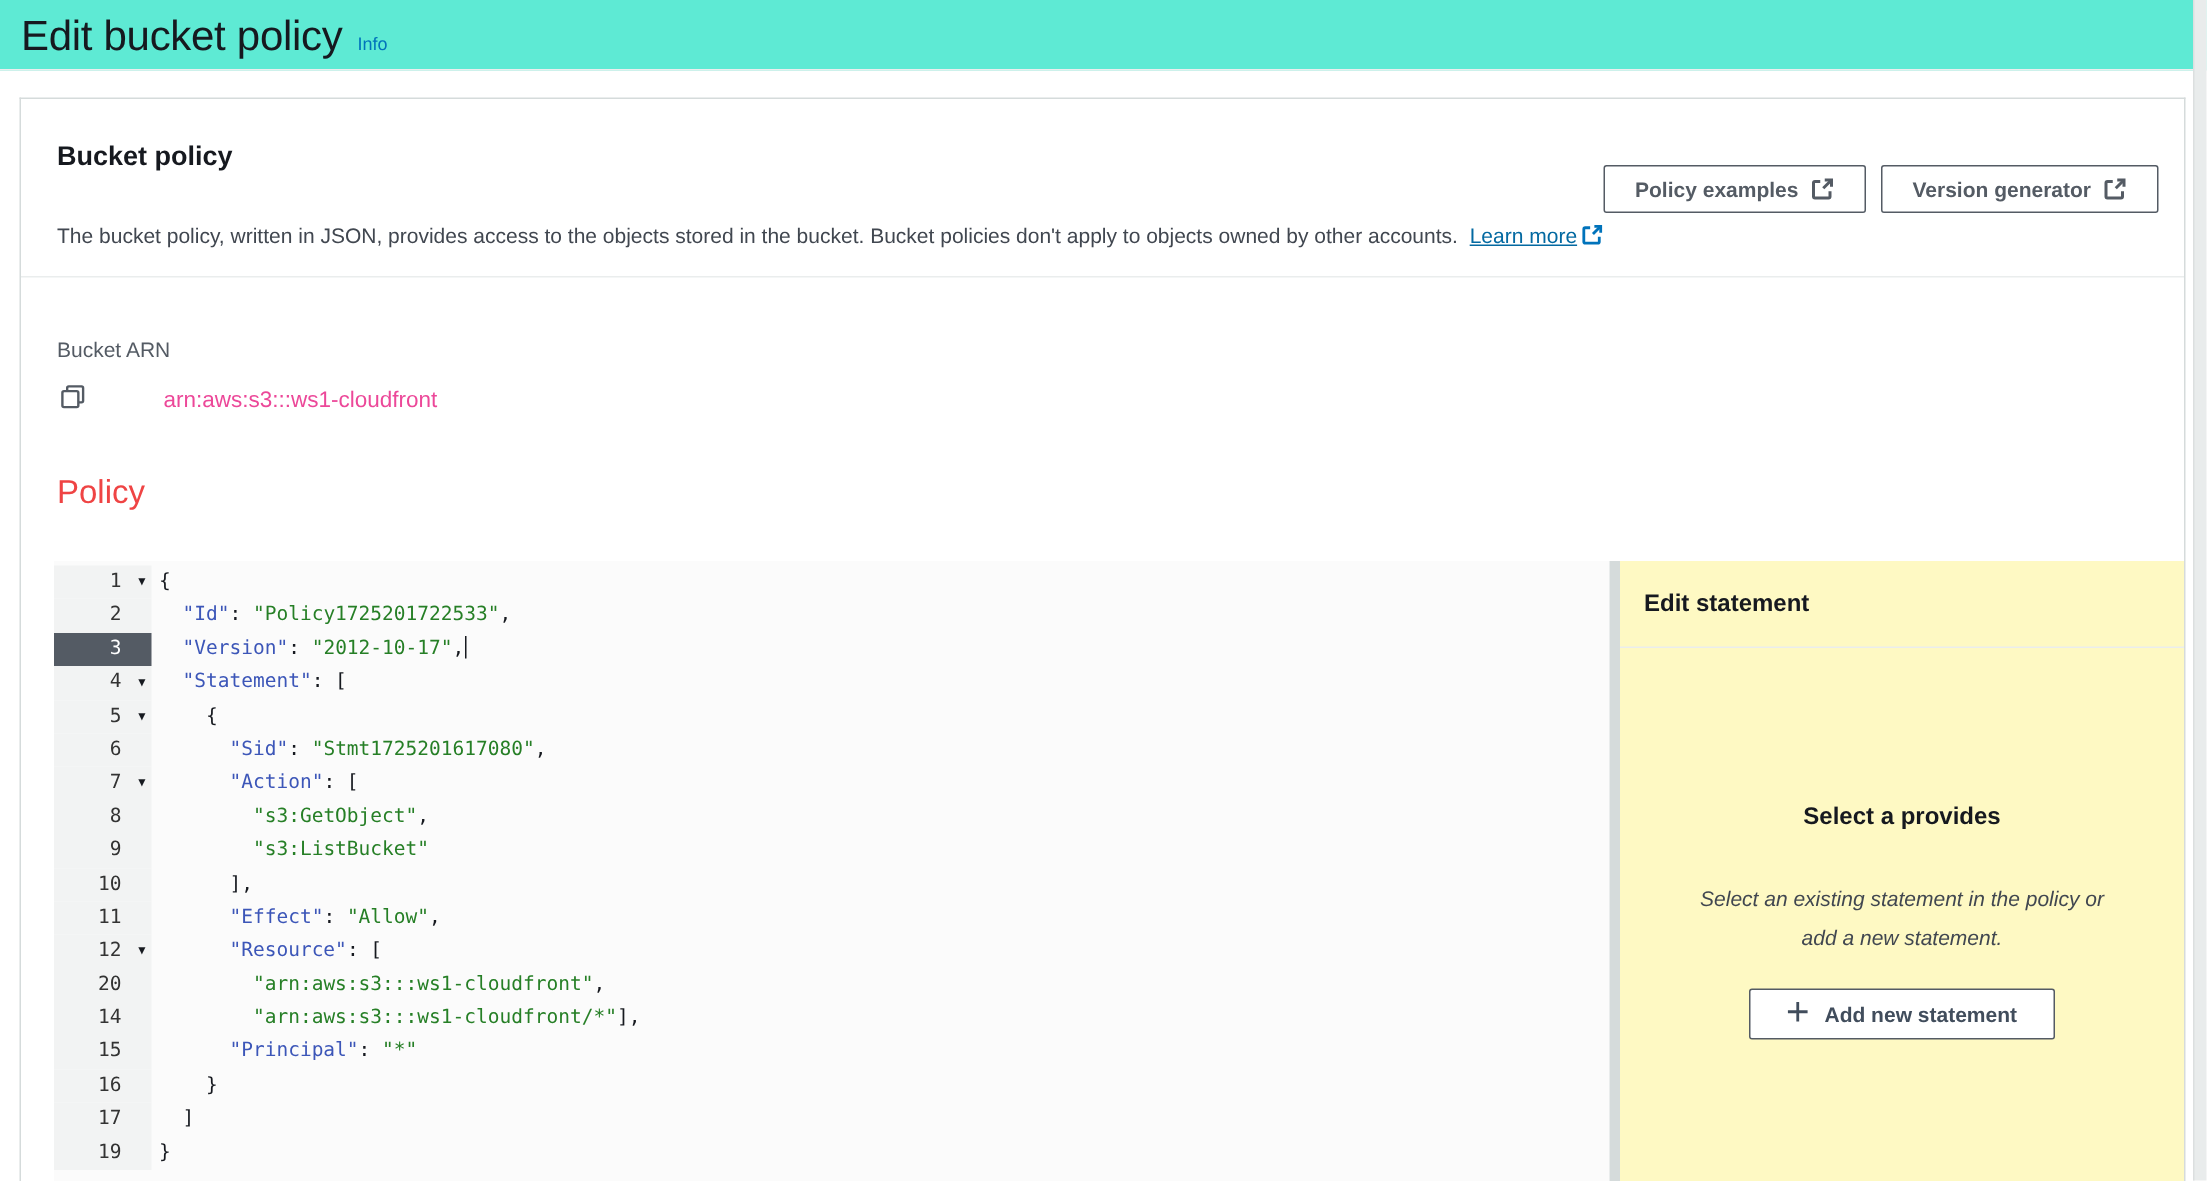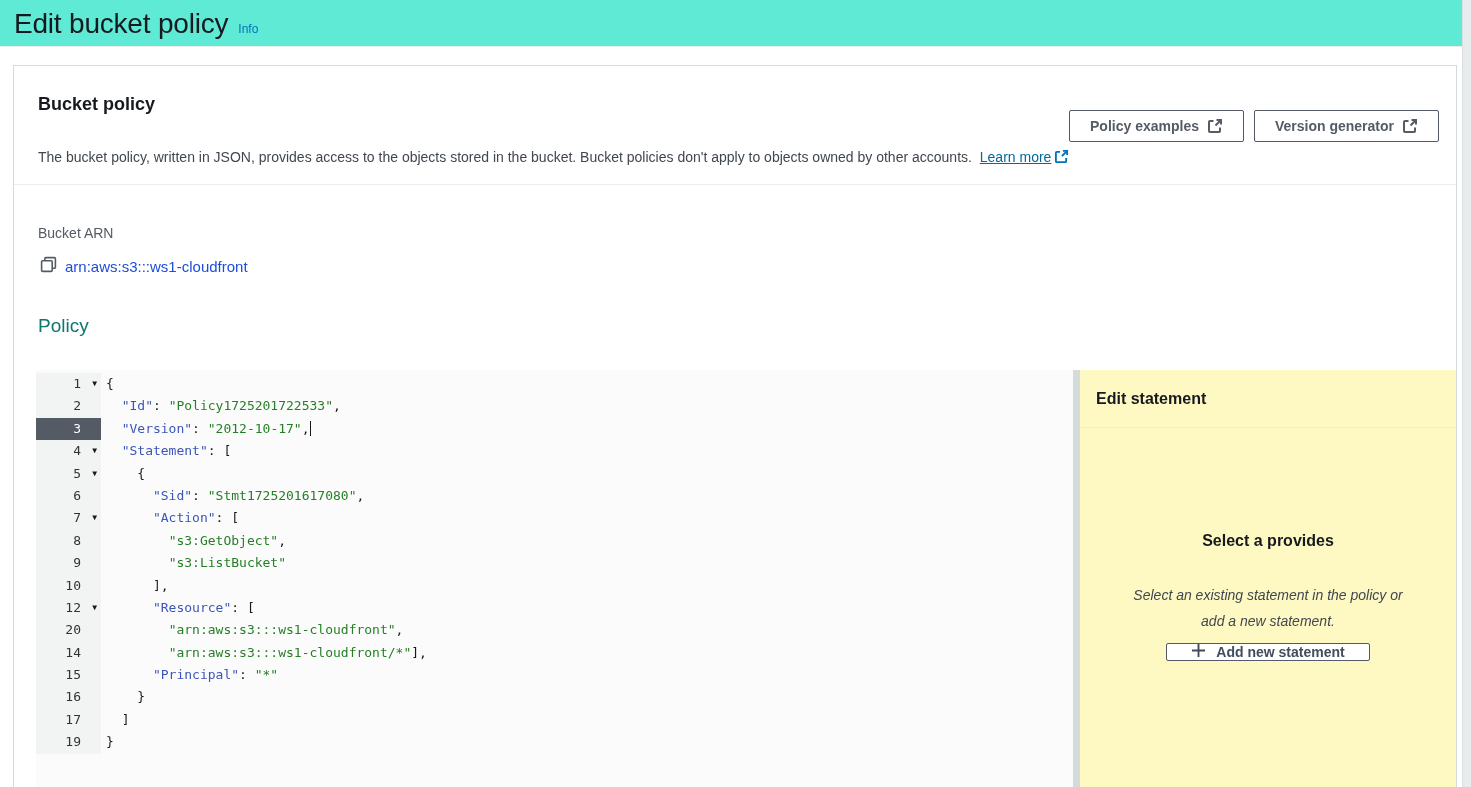--- a/index.html
+++ b/index.html
@@ -25,22 +25,22 @@
     font-family:"Liberation Sans", sans-serif; font-size:14px; font-weight:700; color:#545b64; }
   .aws-btn svg { display:block; }
   .card-desc { position:absolute; left:24px; bottom:17px; font-size:14px; color:#414750; }
   .learn-more { color:#0369a1; text-decoration:underline; cursor:pointer; margin-left:4px; }
   .ext-icon-blue { color:#0073bb; vertical-align:-2px; margin-left:3px; }
 
   
   .field-label { margin:40px 0 0 24px; font-size:14px; color:#545b64; }
   .arn-row { margin:15px 0 0 26px; display:flex; align-items:center; gap:8px; }
   .copy-btn { background:none; border:none; cursor:pointer; padding:0; display:flex; }
-  .arn-value { font-size:15px; color:#1d4ed8; }
-  .policy-title { margin:39px 0 0 24px; font-size:19px; font-weight:400; color:#0f766e; }
+  .arn-value { font-size:15px; color:#ec4899;margin-left:44px; }
+  .policy-title { margin:39px 0 0 24px; font-size:22px; font-weight:400; color:#ef4444; }
 
   
   .editor-row { margin:33px 0 0 0; padding-left:22px; display:flex; height:418px; }
   .code-editor { flex:1; background:#fbfbfb; overflow:hidden; padding-top:3px; cursor:text; }
   .code-line { display:flex; height:22.4px; line-height:22.4px;
     font-family:"DejaVu Sans Mono", monospace; font-size:13px; }
   .gutter-cell { position:relative; width:65px; flex:0 0 65px; background:#f2f3f3;
     text-align:right; padding-right:20px; color:#333; }
   .gutter-cell.active { background:#545b64; color:#ffffff; }
   .fold-arrow { position:absolute; right:4px; top:0; font-size:8px; color:#16191f; cursor:pointer; }
@@ -52,22 +52,22 @@
     vertical-align:-3px; }
 
   
   .v-divider { flex:0 0 7px; background:#d5dbdb; }
   .statement-panel { flex:0 0 376px; background:#fef9c3; }
   .panel-header { height:58px; padding:20px 16px 0 16px; border-bottom:1px solid #eaeded; }
   .panel-title { font-size:16px; font-weight:700; color:#16191f; }
   .panel-empty { text-align:center; padding:0 20px; }
   .empty-title { margin-top:104px; font-size:16px; font-weight:700; color:#16191f; }
   .empty-text { margin-top:32px; font-size:14px; line-height:26px; color:#414750;font-style:italic; }
-  .add-stmt-btn { margin-top:9px; display:inline-flex; align-items:center; gap:10px;
-    height:18px; padding:0 24px; background:#ffffff; border:1px solid #545b64;
+  .add-stmt-btn { margin-top:21px; display:inline-flex; align-items:center; gap:10px;
+    height:34px; padding:0 24px; background:#ffffff; border:1px solid #545b64;
     border-radius:2px; cursor:pointer; font-family:"Liberation Sans", sans-serif;
     font-size:14px; font-weight:700; color:#414d5c; }
 
   
   .scroll-strip { position:absolute; right:0; top:0; width:9px; height:787px;
     background:#e9ecec; border-left:1px solid #dcdfdf; }
 </style>
 </head>
 <body>
 
@@ -166,20 +166,24 @@
         </div>
         <div class="code-line">
           <div class="gutter-cell"><span>9</span></div>
           <div class="code-text"><span class="tok-p">        </span><span class="tok-s">"s3:ListBucket"</span></div>
         </div>
         <div class="code-line">
           <div class="gutter-cell"><span>10</span></div>
           <div class="code-text"><span class="tok-p">      ],</span></div>
         </div>
         <div class="code-line">
+          <div class="gutter-cell"><span>11</span></div>
+          <div class="code-text"><span class="tok-p">      </span><span class="tok-k">"Effect"</span><span class="tok-p">: </span><span class="tok-s">"Allow"</span><span class="tok-p">,</span></div>
+        </div>
+        <div class="code-line">
           <div class="gutter-cell"><span>12</span><span class="fold-arrow">▼</span></div>
           <div class="code-text"><span class="tok-p">      </span><span class="tok-k">"Resource"</span><span class="tok-p">: [</span></div>
         </div>
         <div class="code-line">
           <div class="gutter-cell"><span>20</span></div>
           <div class="code-text"><span class="tok-p">        </span><span class="tok-s">"arn:aws:s3:::ws1-cloudfront"</span><span class="tok-p">,</span></div>
         </div>
         <div class="code-line">
           <div class="gutter-cell"><span>14</span></div>
           <div class="code-text"><span class="tok-p">        </span><span class="tok-s">"arn:aws:s3:::ws1-cloudfront/*"</span><span class="tok-p">],</span></div>

